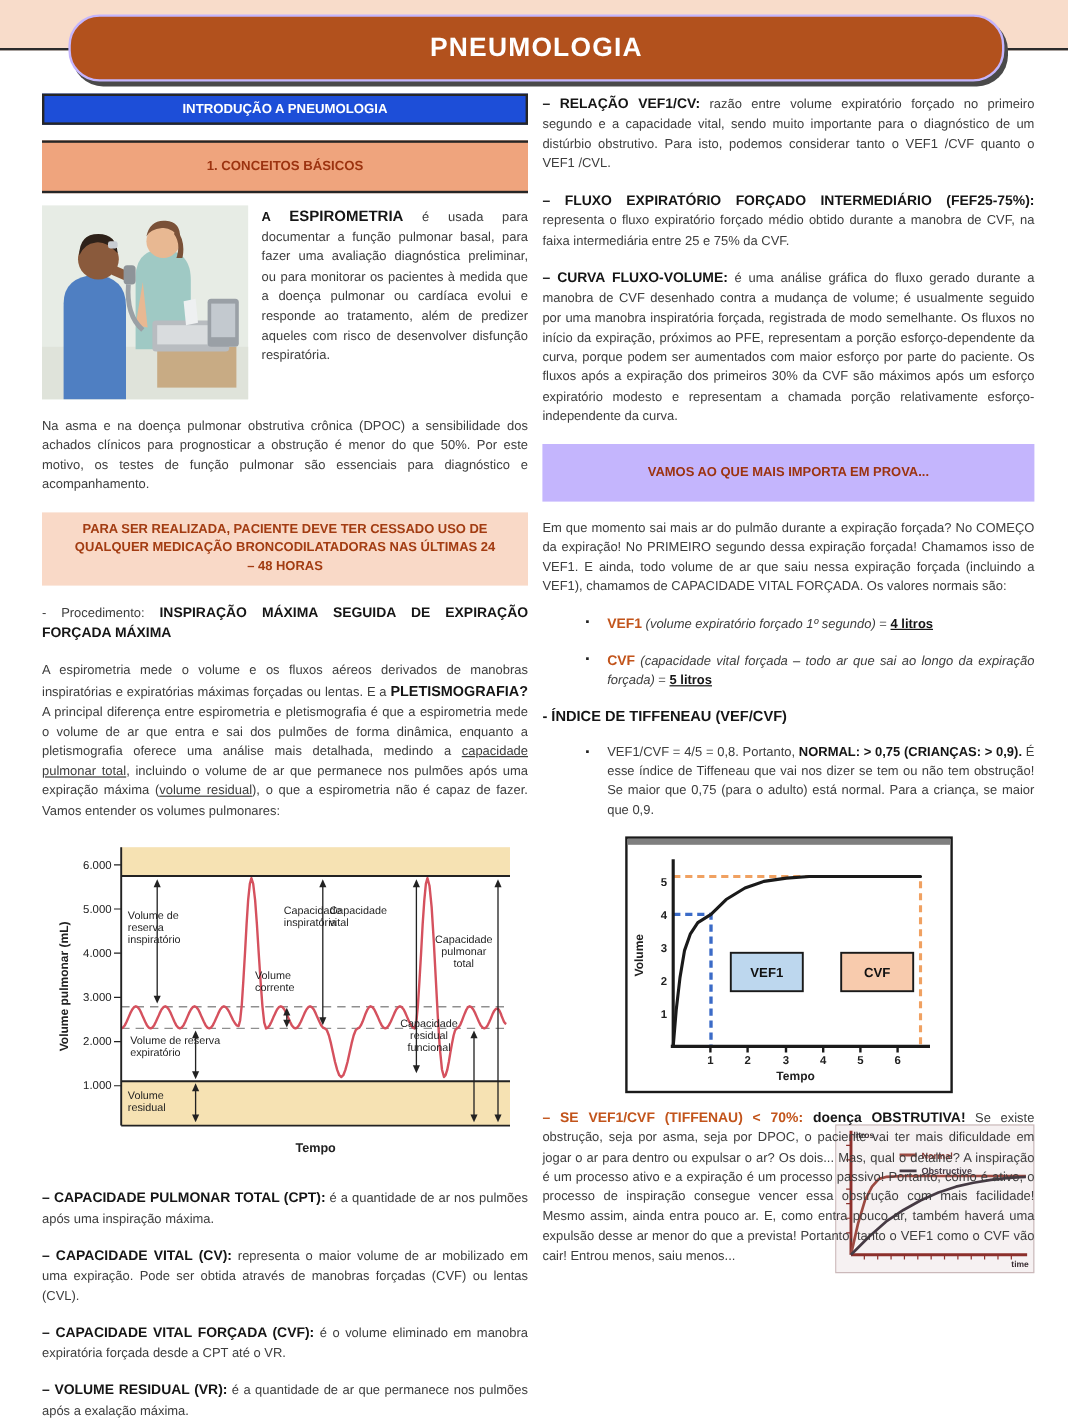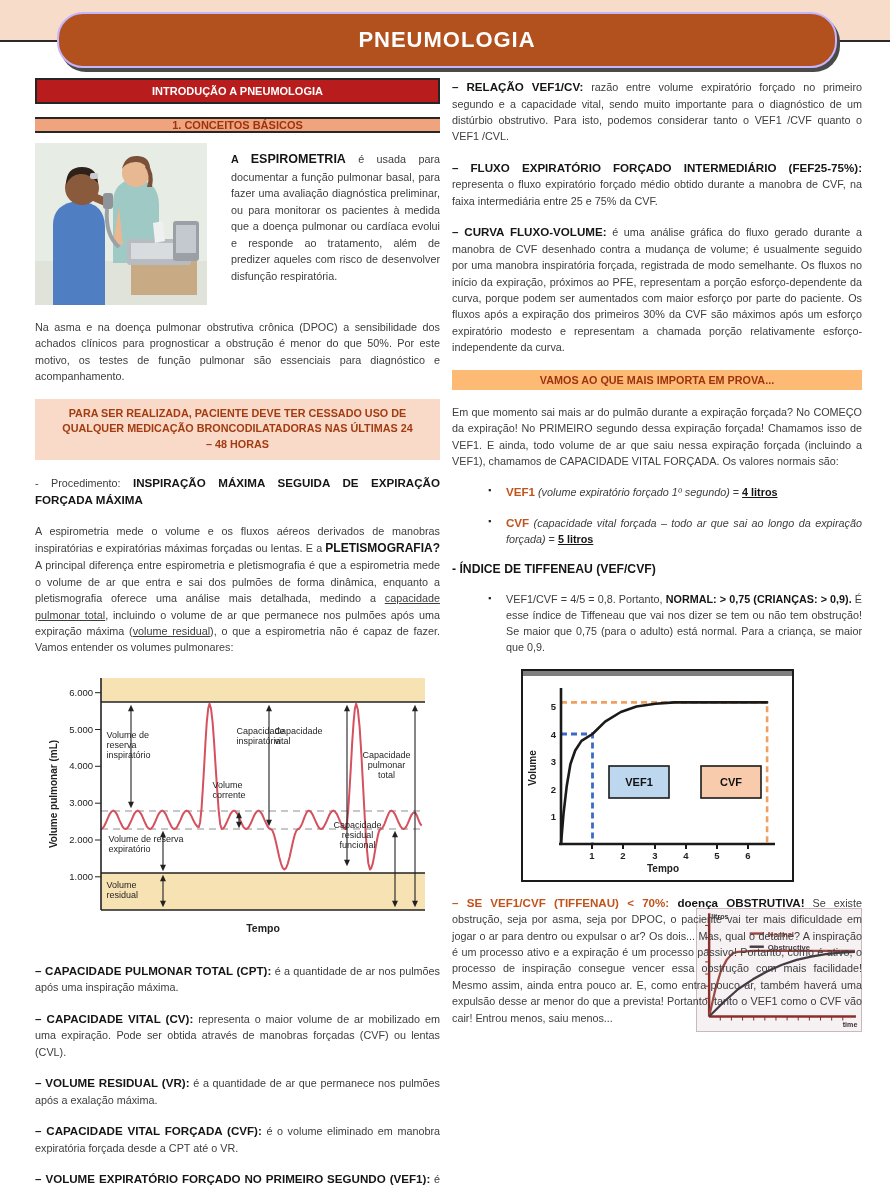--- a/index.html
+++ b/index.html
@@ -15,29 +15,29 @@
   .cols{position:absolute;left:35px;top:78px;width:827px;display:flex;gap:12px;}
   .col-l{width:405px;}
   .col-r{width:410px;}
   p,.par{font-size:10.8px;line-height:1.52;text-align:justify;margin:0 0 14px 0;}
   .lead{font-weight:bold;color:#151515;font-size:11.6px;}
   .lead-or{font-weight:bold;color:#c2541b;font-size:11.6px;}
   .b{font-weight:bold;color:#151515;}
   .or{color:#c2541b;font-weight:bold;}
   .u{text-decoration:underline;}
   .it{font-style:italic;}
-  .hdr1{background:#b91c1c;border:2px solid #262626;color:#fff;font-weight:bold;font-size:11px;
+  .hdr1{background:#1d4ed8;border:2px solid #262626;color:#fff;font-weight:bold;font-size:11px;
         text-align:center;padding:5px 4px;margin-bottom:13px;}
   .hdr2{background:#efa47d;border-top:2px solid #262626;border-bottom:2px solid #262626;color:#9c3310;
-        font-weight:bold;font-size:11px;text-align:center;padding:0 4px;margin-bottom:10px;}
+        font-weight:bold;font-size:11px;text-align:center;padding:14px 4px;margin-bottom:10px;}
   .callout{background:#f9d9c7;color:#a23c12;font-weight:bold;font-size:10.8px;line-height:1.45;
         text-align:center;padding:7px 24px;margin:0 0 14px 0;}
-  .banner-r{background:#fdba74;color:#9c3310;font-weight:bold;font-size:10.8px;text-align:center;
-        padding:4px 4px;margin:0 0 14px 0;}
-  .media{display:flex;gap:24px;margin-bottom:14px;align-items:center;}
+  .banner-r{background:#c4b5fd;color:#9c3310;font-weight:bold;font-size:10.8px;text-align:center;
+        padding:18px 4px;margin:0 0 14px 0;}
+  .media{display:flex;gap:11px;margin-bottom:14px;}
   .media .txt{flex:1;}
   .illu{width:172px;height:162px;flex:none;}
   .bullets{margin:0 0 6px 0;}
   .bullet{display:flex;margin:0 0 13px 0;}
   .bullet .mark{width:18px;margin-left:36px;flex:none;font-size:9px;color:#222;padding-top:2px;}
   .bullet .bt{flex:1;font-size:10.8px;line-height:1.5;text-align:justify;}
   
   .lung-wrap{position:relative;width:390px;height:282px;margin:2px auto 10px auto;}
   .lung-wrap svg{position:absolute;left:0;top:0;}
   .ll{position:absolute;font-size:9px;line-height:1.12;color:#1f1f1f;}
@@ -153,22 +153,22 @@
         <div class="ll" style="left:232px;top:56px;width:60px;text-align:left;">Capacidade vital</div>
         <div class="ll" style="left:318px;top:80px;width:52px;text-align:center;">Capacidade pulmonar total</div>
         <div class="ll" style="left:170px;top:110px;width:44px;text-align:left;">Volume corrente</div>
         <div class="ll" style="left:66px;top:164px;width:100px;">Volume de reserva expiratório</div>
         <div class="ll" style="left:284px;top:150px;width:62px;text-align:center;">Capacidade residual funcional</div>
         <div class="ll" style="left:64px;top:210px;width:48px;">Volume residual</div>
       </div>
 
       <p><span class="lead">– CAPACIDADE PULMONAR TOTAL (CPT):</span><span> é a quantidade de ar nos pulmões após uma inspiração máxima.</span></p>
       <p><span class="lead">– CAPACIDADE VITAL (CV):</span><span> representa o maior volume de ar mobilizado em uma expiração. Pode ser obtida através de manobras forçadas (CVF) ou lentas (CVL).</span></p>
+      <p><span class="lead">– CAPACIDADE VITAL FORÇADA (CVF):</span><span> é o volume eliminado em manobra expiratória forçada desde a CPT até o VR.</span></p>
       <p><span class="lead">– VOLUME RESIDUAL (VR):</span><span> é a quantidade de ar que permanece nos pulmões após a exalação máxima.</span></p>
-      <p><span class="lead">– CAPACIDADE VITAL FORÇADA (CVF):</span><span> é o volume eliminado em manobra expiratória forçada desde a CPT até o VR.</span></p>
       <p><span class="lead">– VOLUME EXPIRATÓRIO FORÇADO NO PRIMEIRO SEGUNDO (VEF1):</span><span> é a quantidade de ar eliminada no primeiro segundo da manobra expiratória forçada. É considerado uma das variáveis mais úteis clinicamente.</span></p>
 
     </div>
 
     <div class="col-r">
       <p><span class="lead">– RELAÇÃO VEF1/CV:</span><span> razão entre volume expiratório forçado no primeiro segundo e a capacidade vital, sendo muito importante para o diagnóstico de um distúrbio obstrutivo. Para isto, podemos considerar tanto o VEF1 /CVF quanto o VEF1 /CVL.</span></p>
       <p><span class="lead">– FLUXO EXPIRATÓRIO FORÇADO INTERMEDIÁRIO (FEF25-75%):</span><span> representa o fluxo expiratório forçado médio obtido durante a manobra de CVF, na faixa intermediária entre 25 e 75% da CVF.</span></p>
       <p><span class="lead">– CURVA FLUXO-VOLUME:</span><span> é uma análise gráfica do fluxo gerado durante a manobra de CVF desenhado contra a mudança de volume; é usualmente seguido por uma manobra inspiratória forçada, registrada de modo semelhante. Os fluxos no início da expiração, próximos ao PFE, representam a porção esforço-dependente da curva, porque podem ser aumentados com maior esforço por parte do paciente. Os fluxos após a expiração dos primeiros 30% da CVF são máximos após um esforço expiratório modesto e representam a chamada porção relativamente esforço-independente da curva.</span></p>
 
       <div class="banner-r">VAMOS AO QUE MAIS IMPORTA EM PROVA...</div>

